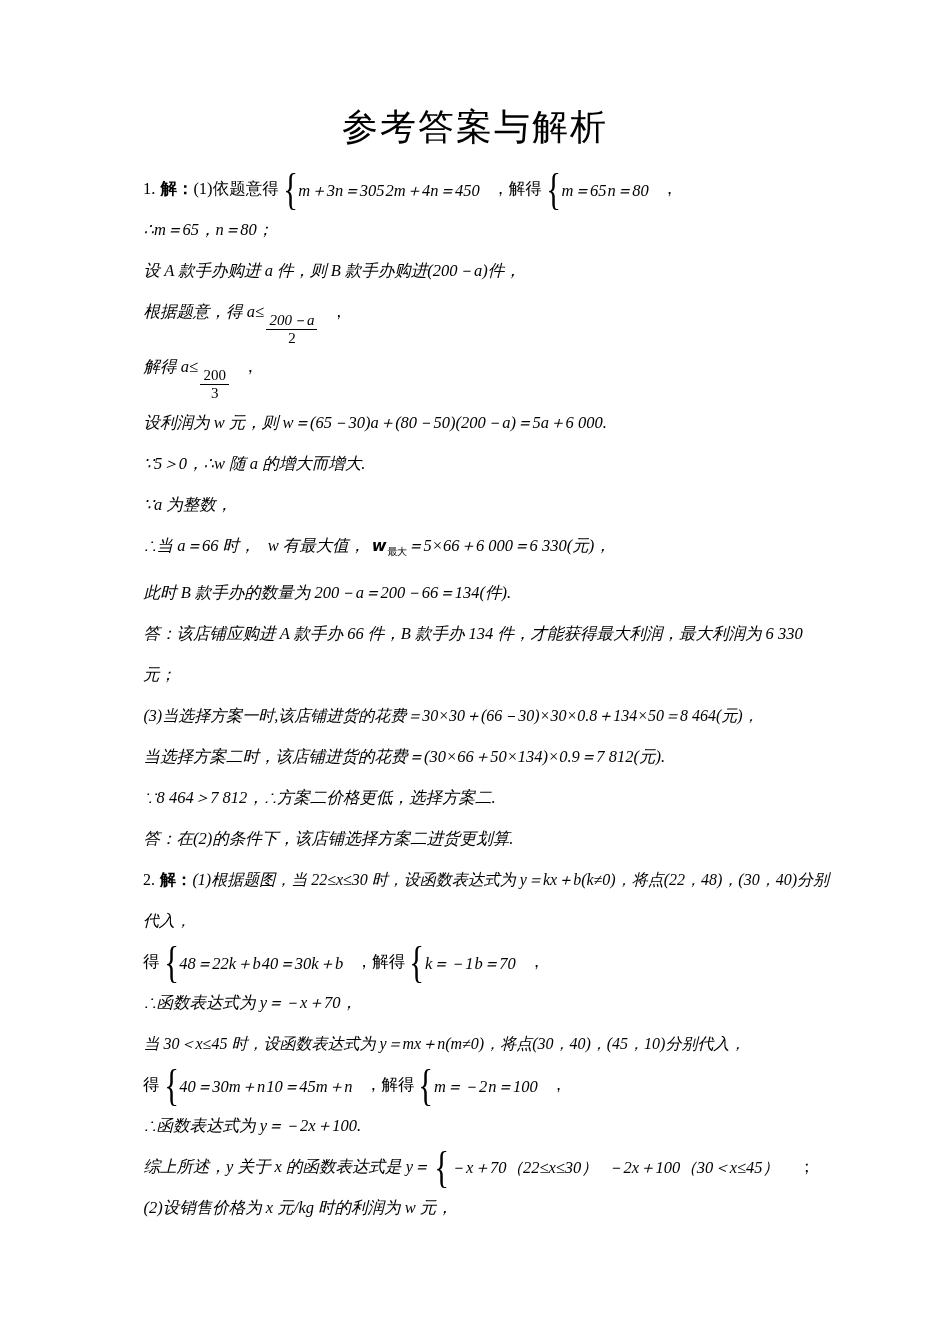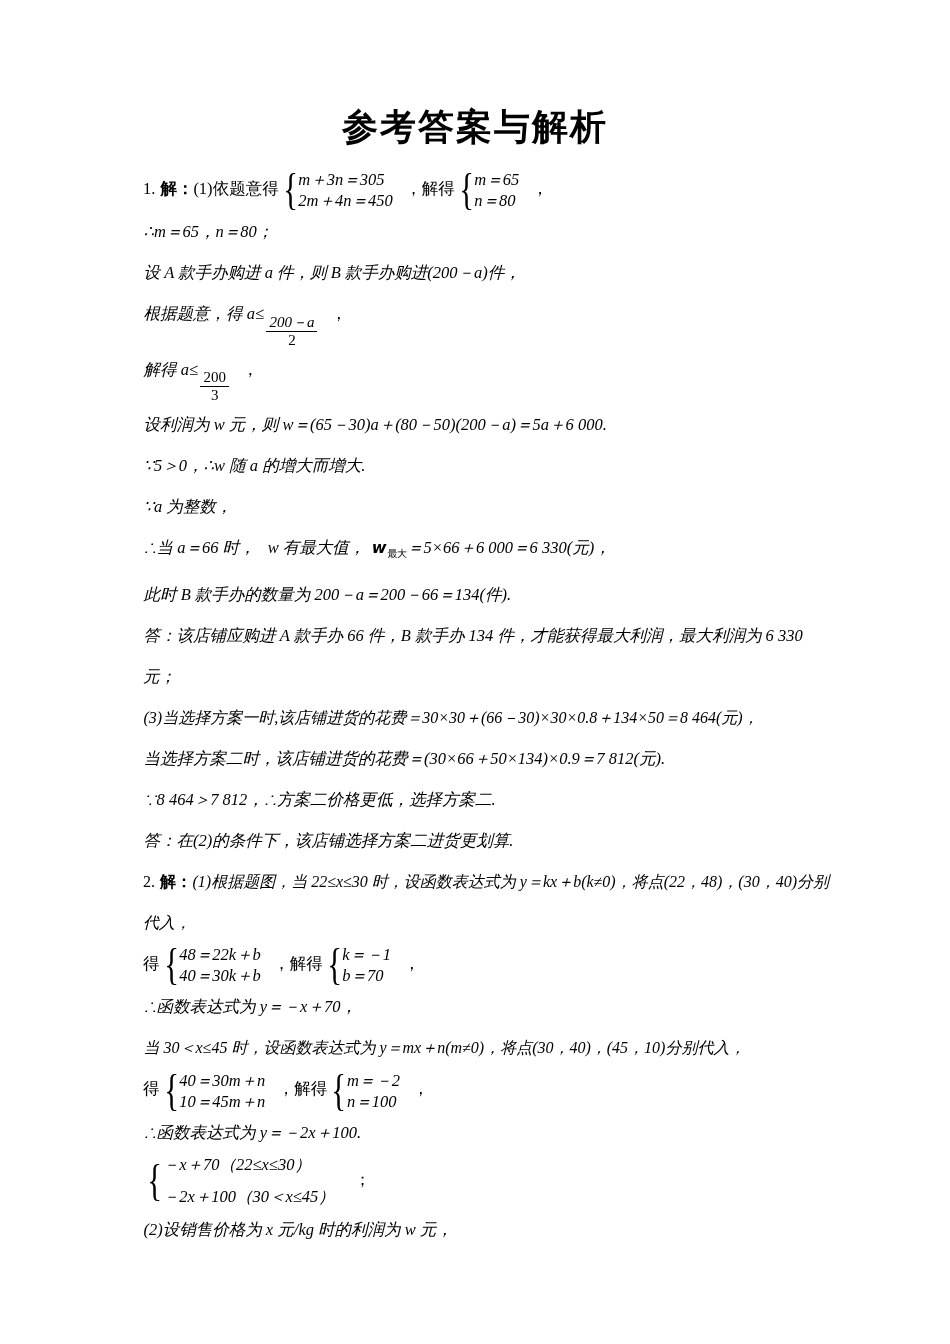--- a/index.html
+++ b/index.html
@@ -28,21 +28,21 @@
   .doc-title {
     position: absolute;
     left: 0;
     right: 0;
     top: 104px;
     text-align: center;
     font-family: "DejaVu Sans", "Liberation Sans", sans-serif;
     font-size: 36px;
     line-height: 46px;
     letter-spacing: 2px;
-    font-weight: 700;
+    font-weight: 400;
     color: #000;
   }
 
   
   .body-block {
     position: absolute;
     left: 143px;
     top: 168px;
     width: 690px;
   }
@@ -126,21 +126,20 @@
     font-size: 44px;
     line-height: 0.72;
     font-family: "Liberation Serif", "DejaVu Serif", serif;
     transform: scaleX(0.7);
     transform-origin: center;
     display: inline-block;
     margin-right: -3px;
   }
   .sys .rows {
     display: inline-flex;
-    flex-direction: column;
     justify-content: center;
     line-height: 21px;
     font-size: 16.5px;
   }
   .sys .rows .r {
     white-space: nowrap;
   }
 
   
   .sys.pw .rows { line-height: 24px; gap: 8px; }
@@ -274,21 +273,21 @@
             <span class="r v">n＝100</span>
           </span>
         </span><span class="sp2"></span><span>，</span>
     </div>
 
     <div class="ln">
       <span class="v">∴函数表达式为 y＝－2x＋100.</span>
     </div>
 
     <div class="ln tall">
-      <span class="sys pw">
+      <span class="v">综上所述，y 关于 x 的函数表达式是 y＝</span><span class="sys pw">
           <span class="brace">{</span>
           <span class="rows">
             <span class="r v">－x＋70（22≤x≤30）</span>
             <span class="r v">－2x＋100（30＜x≤45）</span>
           </span>
         </span><span class="sp3"></span><span>；</span>
     </div>
 
     <div class="ln">
       <span class="v">(2)设销售价格为 x 元/kg 时的利润为 w 元，</span>

